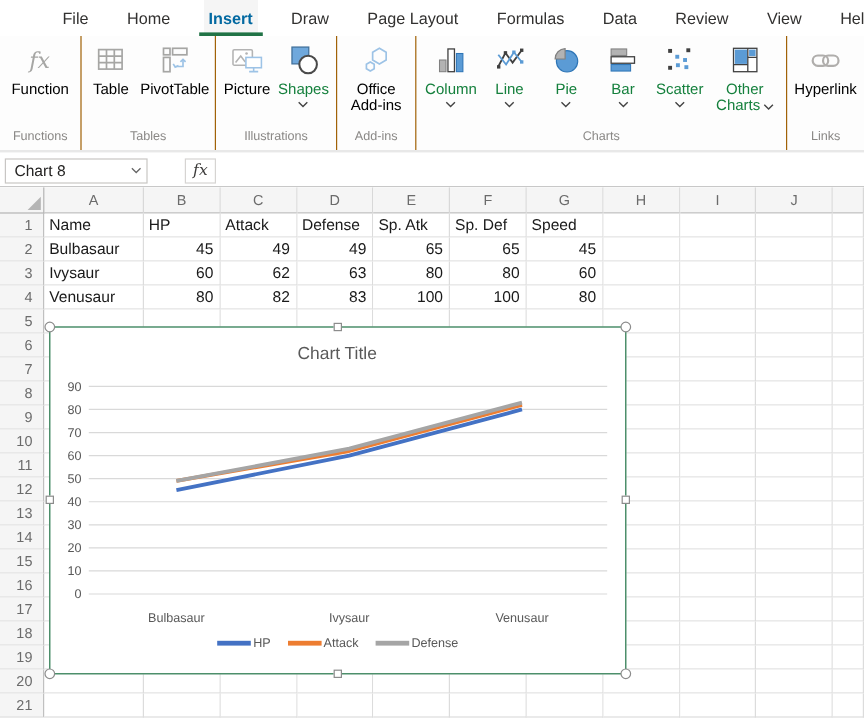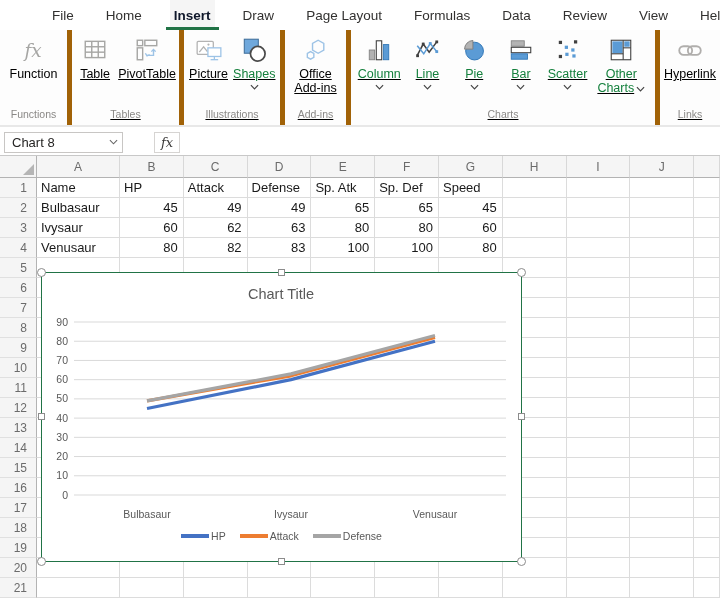--- a/index.html
+++ b/index.html
@@ -6,29 +6,29 @@
   html,body { width:720px; height:603px; overflow:hidden; background:#fff;
     font-family:"Liberation Sans","DejaVu Sans",sans-serif; }
   .app { position:relative; width:720px; height:603px; background:#fff; }
 
   
   .tabbar { position:absolute; top:0; left:0; width:720px; height:30px;
     display:flex; align-items:stretch; justify-content:space-between;
     padding:0 18px; background:#fff;margin-left:30px; }
   .tab { display:flex; align-items:center; padding:0 4px; font-size:13.5px;
     color:#323130; cursor:default; position:relative; white-space:nowrap; }
-  .tab.selected { font-weight:700; color:#0f172a; background:#f5f5f5; }
+  .tab.selected { font-weight:700; color:#0369a1; background:#f5f5f5; }
   .tab.selected::after { content:""; position:absolute; left:-4px; right:-4px;
     bottom:0; height:3px; background:#217346; }
 
   
   .ribbon { position:absolute; top:30px; left:0; width:720px; height:97px;
     display:flex; background:#fdfdfd; border-bottom:2px solid #e8e8e8; }
   .rgroup { display:flex; flex-direction:column; height:100%; position:relative; }
-  .rgroup + .rgroup { border-left:5px solid #a16207;text-decoration:underline; }
+  .rgroup + .rgroup { border-left:1px solid #a16207; }
   .rbtns { flex:1; display:flex; justify-content:space-evenly; align-items:flex-start; padding-top:5px; }
   .rgroup-label { height:17px; text-align:center; font-size:10.5px; color:#8a8886; padding-bottom:3px; }
   .rbtn { display:flex; flex-direction:column; align-items:center; min-width:40px; cursor:default; }
   .rbtn .icon { width:28px; height:30px; display:flex; align-items:center; justify-content:center; }
   .rbtn .rlabel { font-size:12.5px; color:#15803d; line-height:1.15; text-align:center; margin-top:2px; white-space:nowrap; }
   .rbtn.twoline .rlabel { white-space:normal; width:54px; }
   .rbtn.disabled .rlabel { color:#000000; }
   .rbtn .chev { margin-top:3px; color:#444; line-height:0; }
   .chev-inline { display:inline-block; margin-left:2px; color:#444; line-height:0; }
 

